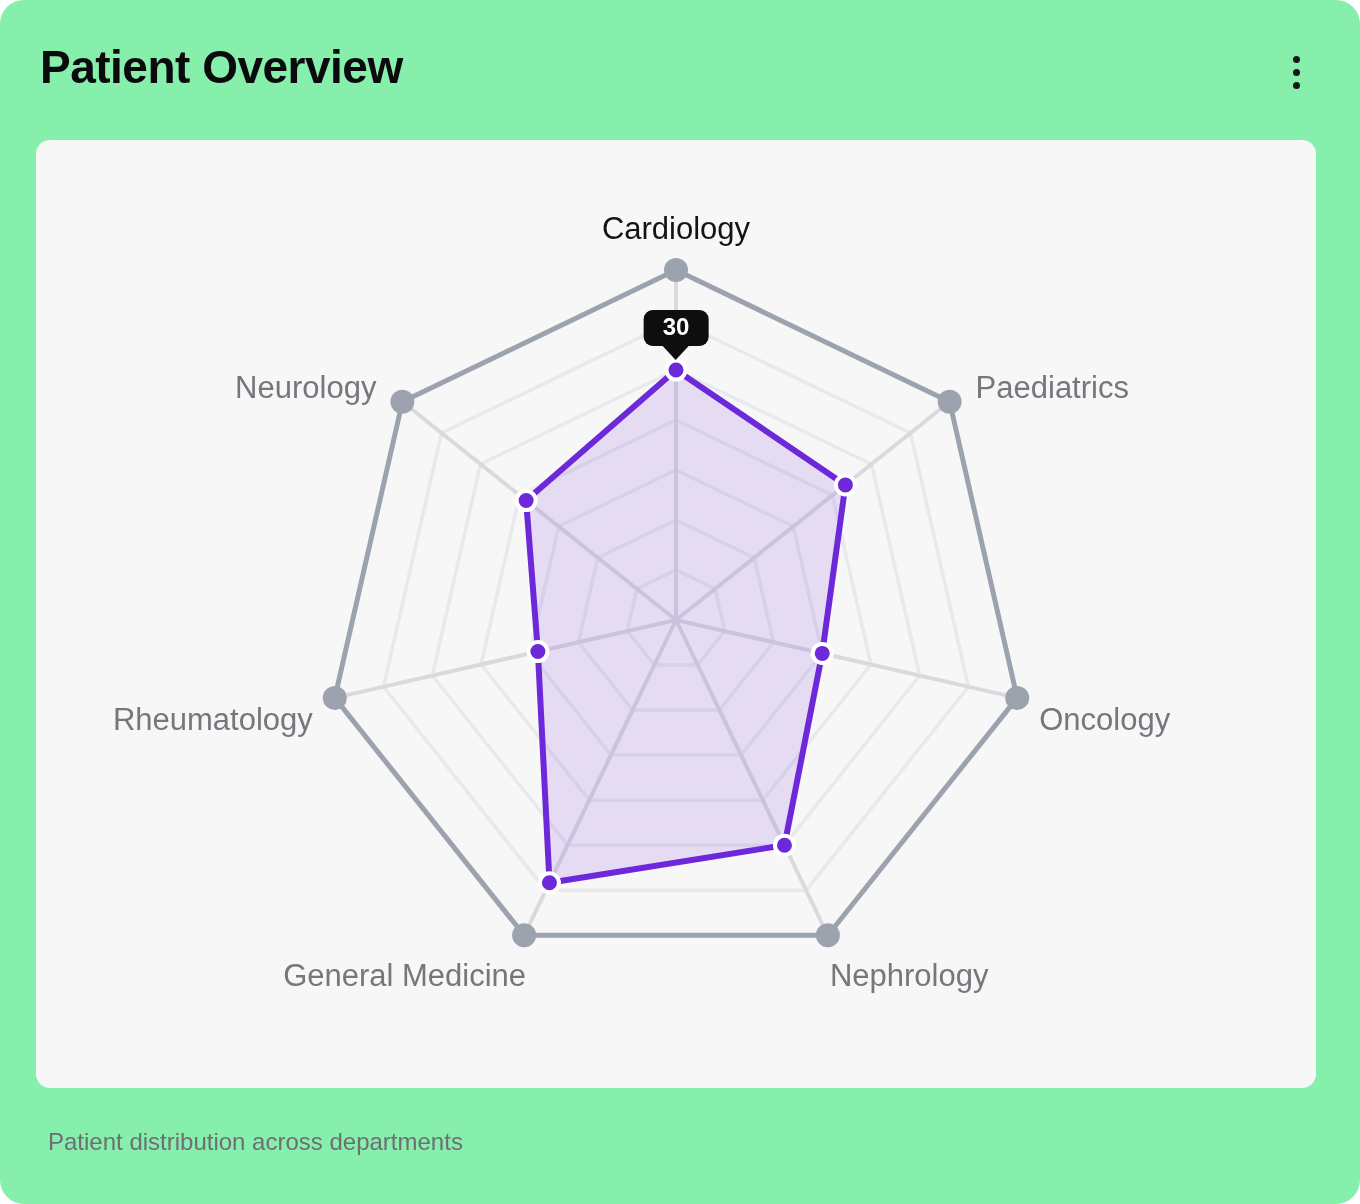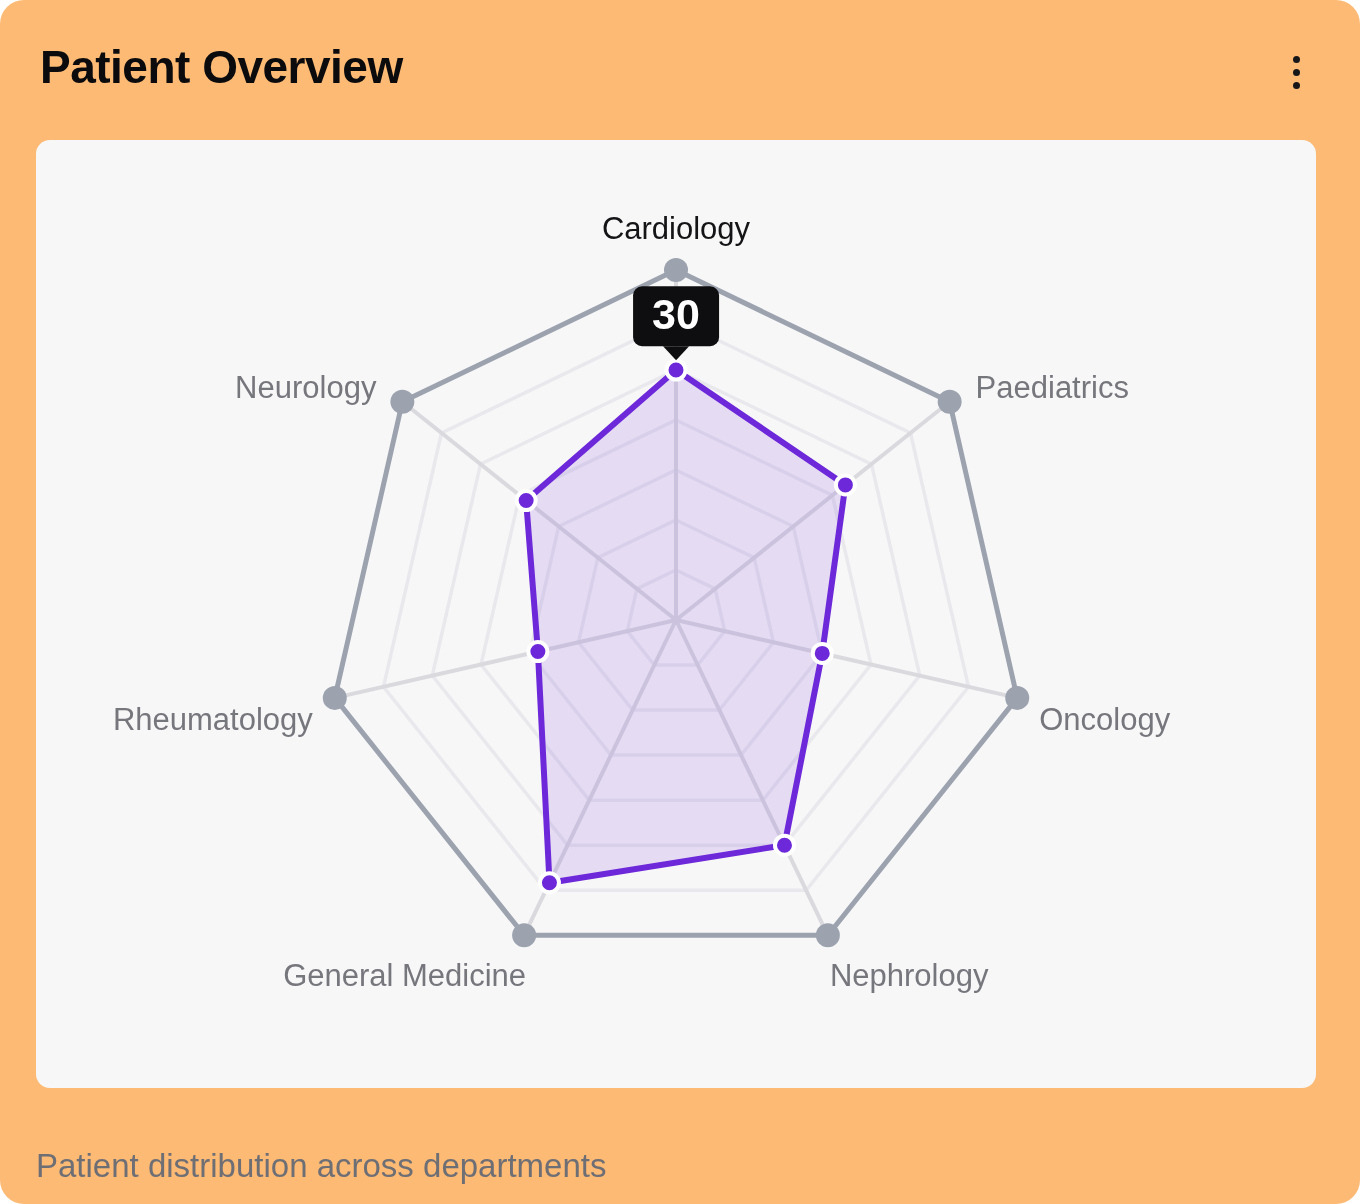--- a/index.html
+++ b/index.html
@@ -6,21 +6,21 @@
   html, body { width: 1360px; height: 1204px; }
   body {
     font-family: "Liberation Sans", sans-serif;
     background: #ffffff;
     position: relative;
     overflow: hidden;
   }
   .card {
     position: absolute;
     inset: 0;
-    background: #fdba74;
+    background: #86efac;
     border-radius: 24px;
   }
   .title {
     position: absolute;
     left: 40px;
     top: 40px;
     font-size: 46px;
     font-weight: 700;
     letter-spacing: -0.5px;
     color: #0b0b0e;
@@ -65,46 +65,45 @@
   }
   svg text {
     font-family: "Liberation Sans", sans-serif;
     font-size: 31px;
   }
   .tooltip {
     position: absolute;
     transform: translate(-50%, -100%);
     background: #0e0e10;
     color: #ffffff;
-    font-size: 43px;
+    font-size: 24px;
     font-weight: 600;
     line-height: 1.25;
     padding: 2px 19px 4px 19px;
     border-radius: 9px;
     white-space: nowrap;
     z-index: 5;
   }
   .tooltip::after {
     content: "";
     position: absolute;
     top: 100%;
     left: 50%;
     transform: translateX(-50%);
     width: 0; height: 0;
     border-left: 13px solid transparent;
     border-right: 13px solid transparent;
     border-top: 14px solid #0e0e10;
   }
   .caption {
     position: absolute;
-    left: 36px;
+    left: 48px;
     top: 1128px;
-    font-size: 33px;
+    font-size: 24px;
     color: #6e6e75;
-    margin-top: 19px;
   }
 </style>
 </head>
 <body>
 
 <div class="card">
 
   <h1 class="title">Patient Overview</h1>
 
   <div class="kebab" role="button">

